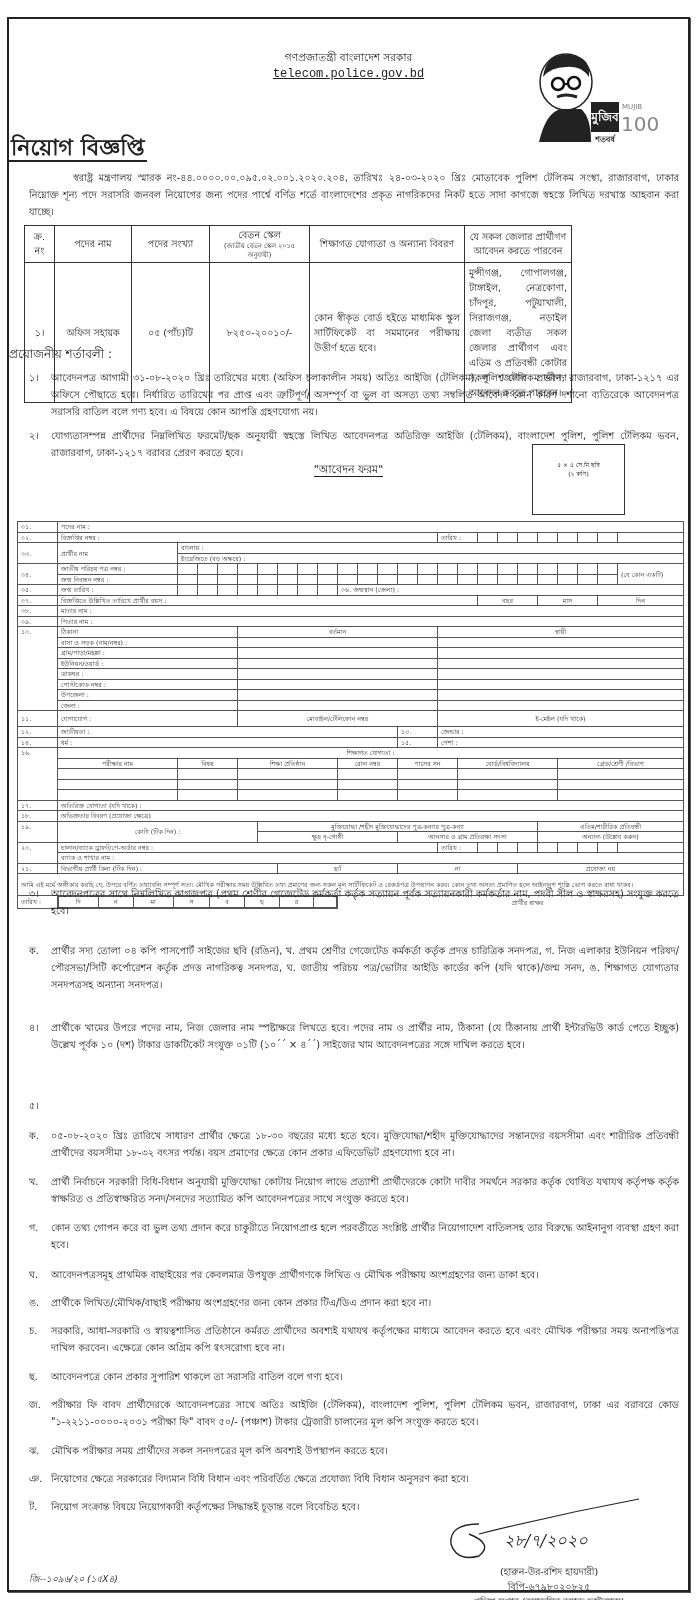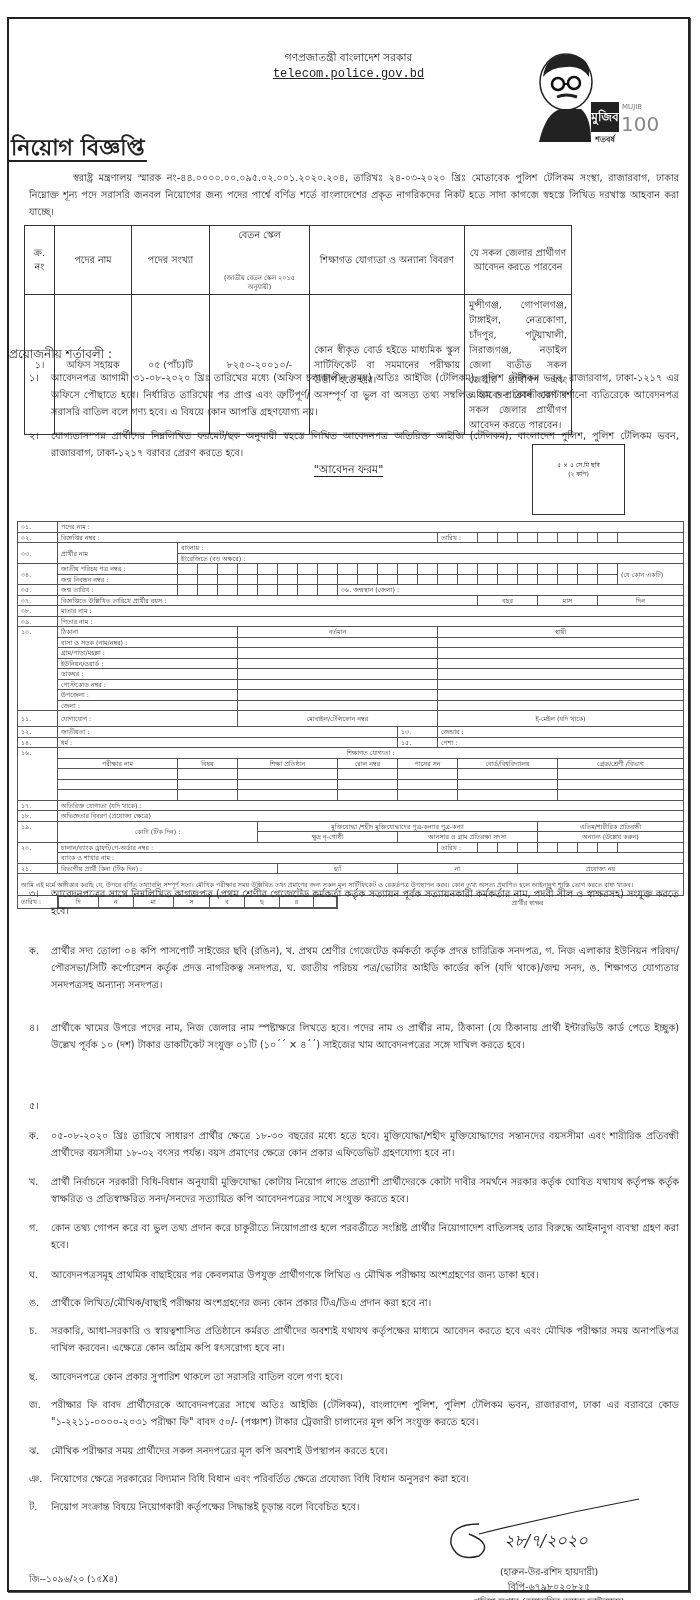--- a/index.html
+++ b/index.html
@@ -10,34 +10,34 @@
   .title { position: absolute; left: 0; top: 111px; width: 100%; text-align: left; font-size: 22px; font-weight: bold; }
   .title span { border-bottom: 2px solid #222; padding: 0 2px; }
   .logo { position: absolute; left: 512px; top: 28px; width: 140px; height: 100px; }
   .intro { position: absolute; left: 20px; top: 150px; width: 650px; font-size: 9.6px; line-height: 17px; text-indent: 44px; text-align: justify; }
   table { border-collapse: collapse; }
   .posts { position: absolute; left: 15px; top: 206px; width: 548px; font-size: 9.5px; }
   .posts td, .posts th { border: 1px solid #333; padding: 2px 4px; text-align: center; font-weight: normal; vertical-align: middle; }
   .posts th { height: 36px; line-height: 14px; }
   .posts td { height: 57px; line-height: 15px; }
   .posts td.j { text-align: justify; }
-  .small { font-size: 6.5px; display: block; line-height: 9px; margin-top: 32px; }
+  .small { font-size: 6.5px; display: block; line-height: 9px; }
   .sub { position: absolute; left: 0; top: 326px; width: 100%; text-align: left; font-size: 12px; }
   .para { position: absolute; left: 20px; width: 650px; font-size: 9.7px; line-height: 17px; text-align: justify; }
   .para .n { position: absolute; left: 0; top: 0; }
   .para .t { display: block; padding-left: 22px; }
   .formtitle { position: absolute; left: 0; top: 442px; width: 100%; text-align: center; font-size: 11px; }
   .formtitle span { border-bottom: 1px solid #222; }
   .photo { position: absolute; left: 523px; top: 425px; width: 93px; height: 71px; border: 1px solid #333; font-size: 6px; text-align: center; padding-top: 15px; line-height: 9px; }
   .form { position: absolute; left: 8px; top: 502px; width: 667px; font-size: 6.3px; color: #333; }
   .form td { border: 1px solid #555; padding: 0 3px; height: 10.5px; line-height: 9px; white-space: nowrap; overflow: hidden; }
   .form td.c { text-align: center; }
   .sig { position: absolute; left: 0; top: 1415px; width: 100%; }
   .sig .lines { position: absolute; left: 400px; top: 70px; width: 280px; text-align: center; font-size: 9.5px; line-height: 15px; }
-  .footer { position: absolute; left: 20px; top: 1553px; font-size: 9px; }
+  .footer { position: absolute; left: 20px; top: 1553px; font-size: 9px; font-style: italic; }
 </style>
 </head>
 <body>
 
 <div class="page">
 
   <div class="hdr">
     <div>গণপ্রজাতন্ত্রী বাংলাদেশ সরকার</div>
     <div class="url">telecom.police.gov.bd</div>
   </div>

